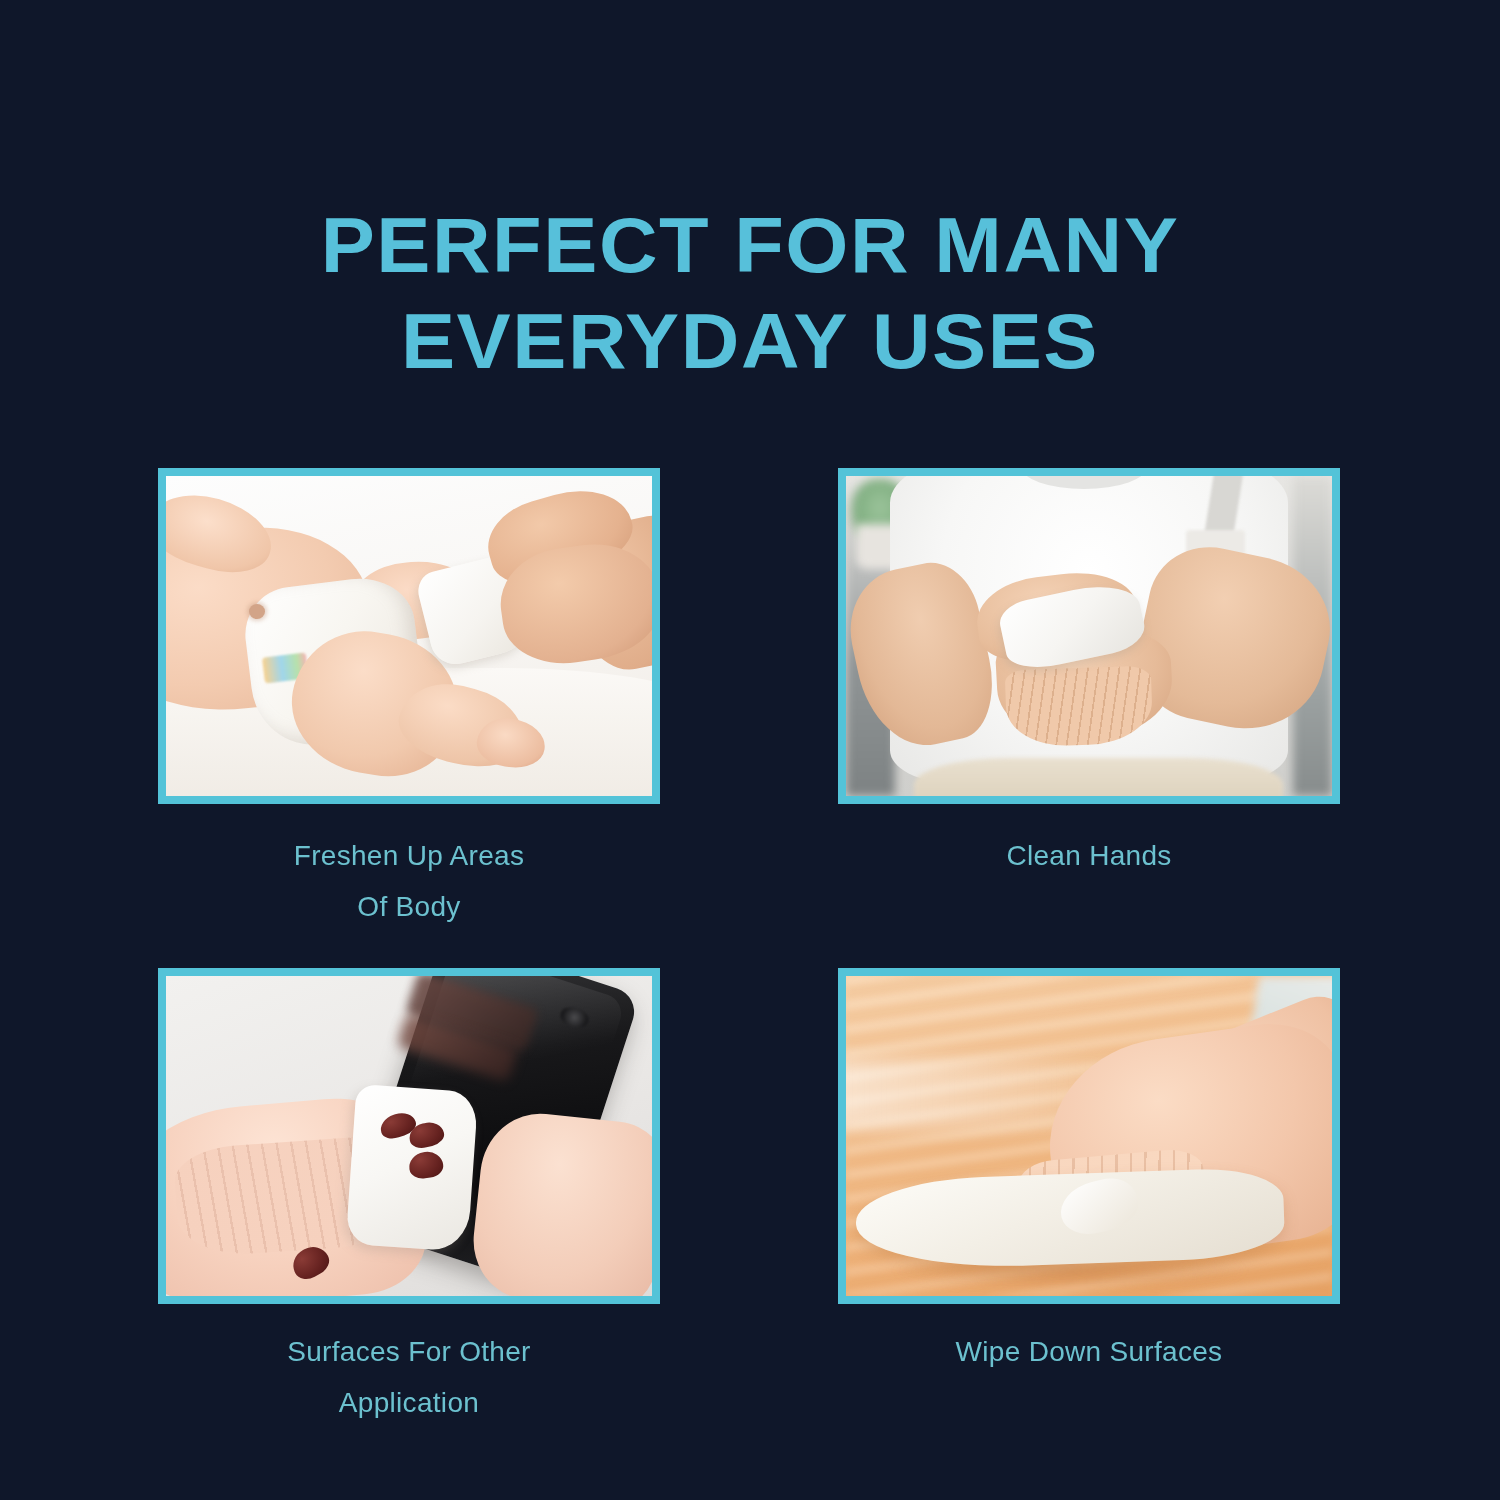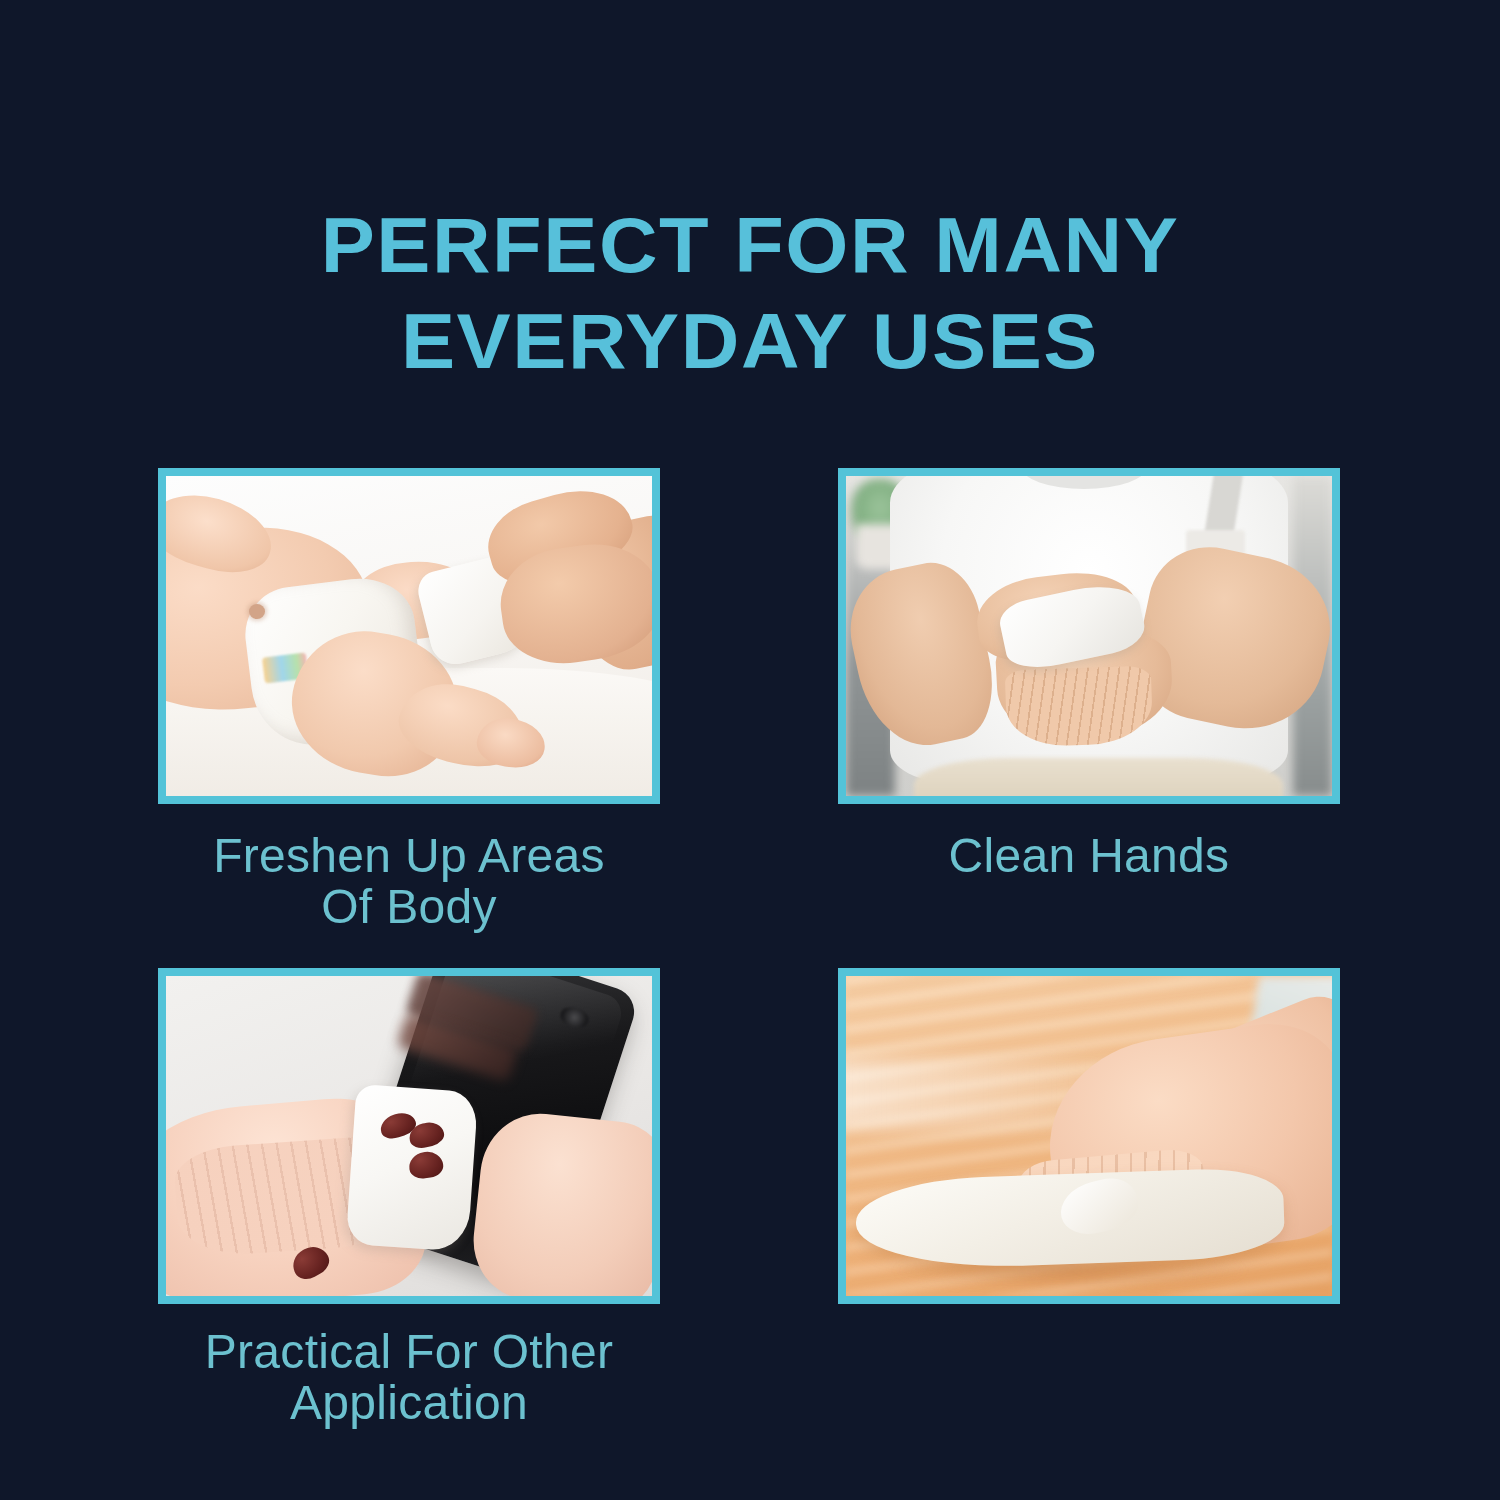--- a/index.html
+++ b/index.html
@@ -68,21 +68,21 @@
 
   .photo-inner {
     position: absolute;
     inset: 0;
     overflow: hidden;
   }
 
   .caption {
     text-align: center;
     color: #6cc1cf;
-    font-size: 48px;
+    font-size: 28px;
     line-height: 51px;
     font-weight: 400;
     letter-spacing: 0.3px;
     padding-top: 26px;
     white-space: pre-line;
     box-sizing: border-box;
   }
 
   
   .p1 { background: linear-gradient(170deg,#fdfdfd 0%, #f7f5f2 55%, #efe9e2 100%); }
@@ -449,18 +449,19 @@
         <div class="backwall"></div>
         <div class="shadow4"></div>
         <div class="forearm4"></div>
         <div class="hand4"></div>
         <div class="fingers4"></div>
         <div class="cloth"></div>
         <div class="clothFold"></div>
       </div>
     </div>
 
-    <div class="caption">Practical For Other
+    <div class="caption">Surfaces For Other
 Application</div>
 
+    <div class="caption">Wipe Down Surfaces</div>
 
   </div>
 </div>
 
 </body></html>

